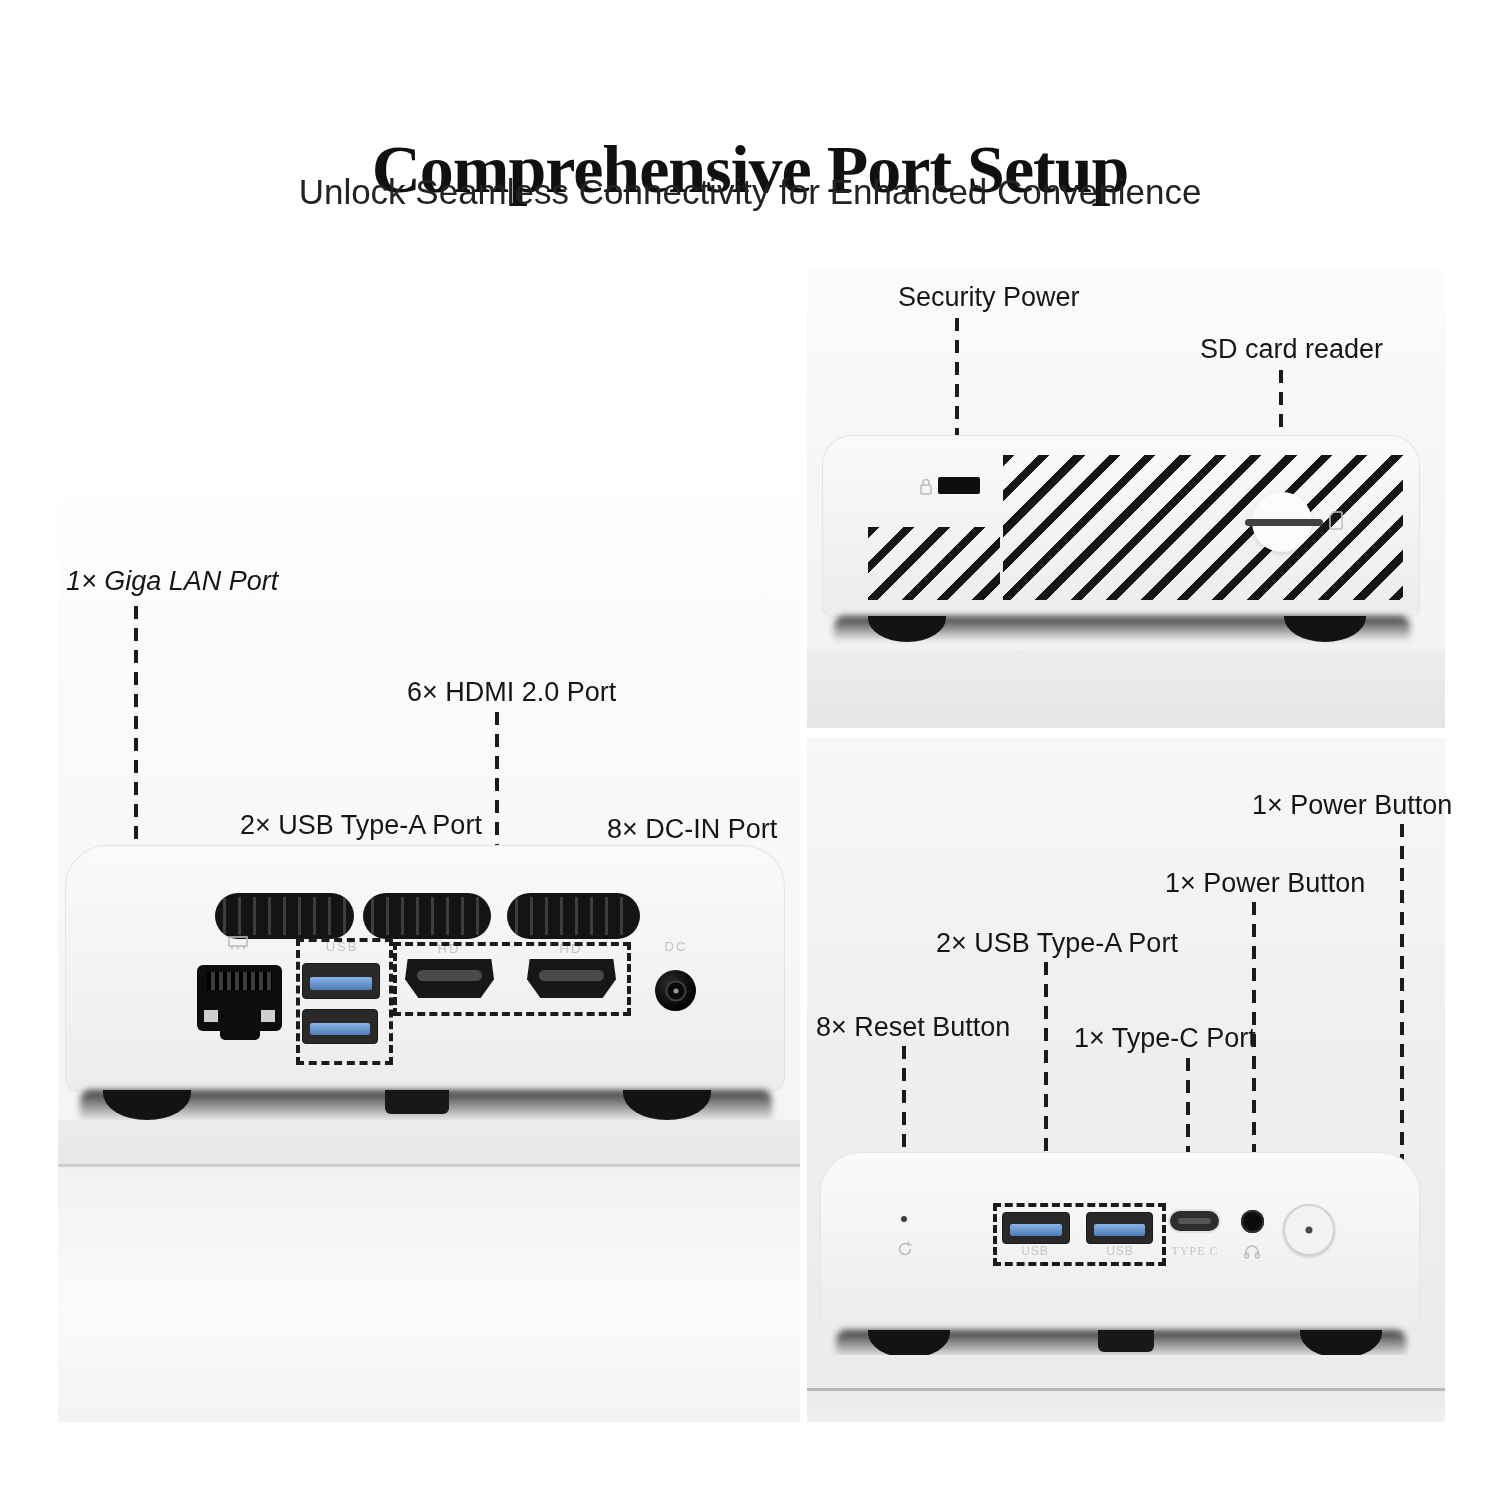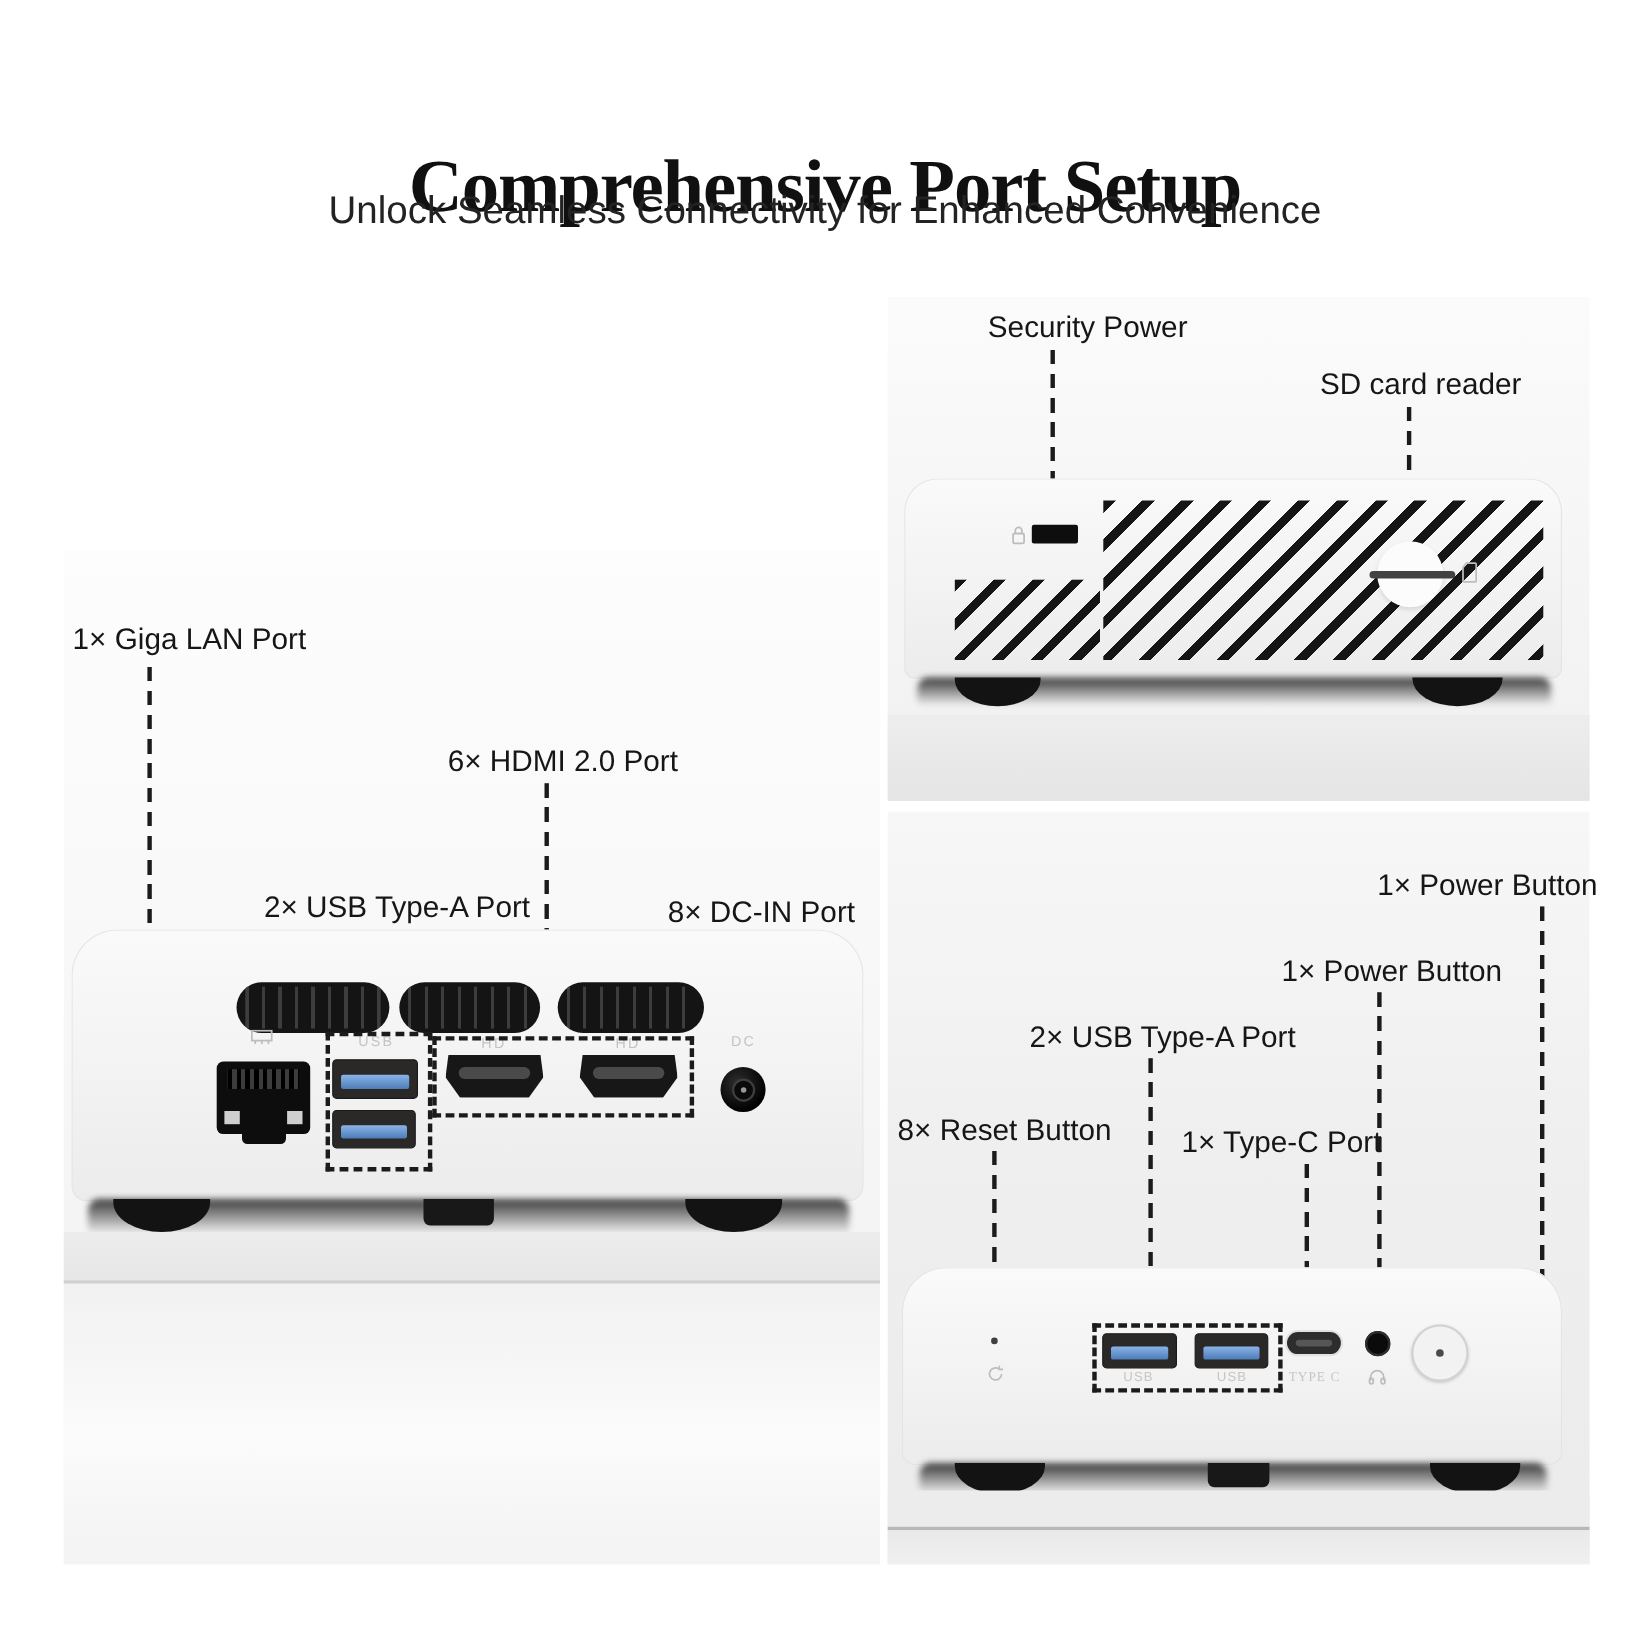--- a/index.html
+++ b/index.html
@@ -130,21 +130,21 @@
 </head>
 <body>
 
 <div class="page">
 
   <h1 class="abs" id="title">Comprehensive Port Setup</h1>
   <div class="abs" id="subtitle">Unlock Seamless Connectivity for Enhanced Convenience</div>
 
   <section class="photo" id="photo-left"></section>
 
-  <div class="callout" style="left:66px;top:566px;">1× Giga LAN Port</div>
+  <div class="callout" style="left:66px;top:566px;font-style:italic;">1× Giga LAN Port</div>
   <div class="callout" style="left:407px;top:677px;">6× HDMI 2.0 Port</div>
   <div class="callout" style="left:240px;top:810px;">2× USB Type-A Port</div>
   <div class="callout" style="left:607px;top:814px;">8× DC-IN Port</div>
 
   <div class="vline" style="left:134px;top:606px;height:396px;"></div>
   <div class="hline" style="left:138px;top:1006px;width:34px;"></div>
   <div class="dot" style="left:170px;top:998px;"></div>
 
   <div class="vline" style="left:347px;top:846px;height:76px;"></div>
   <div class="dot" style="left:340px;top:919px;"></div>

